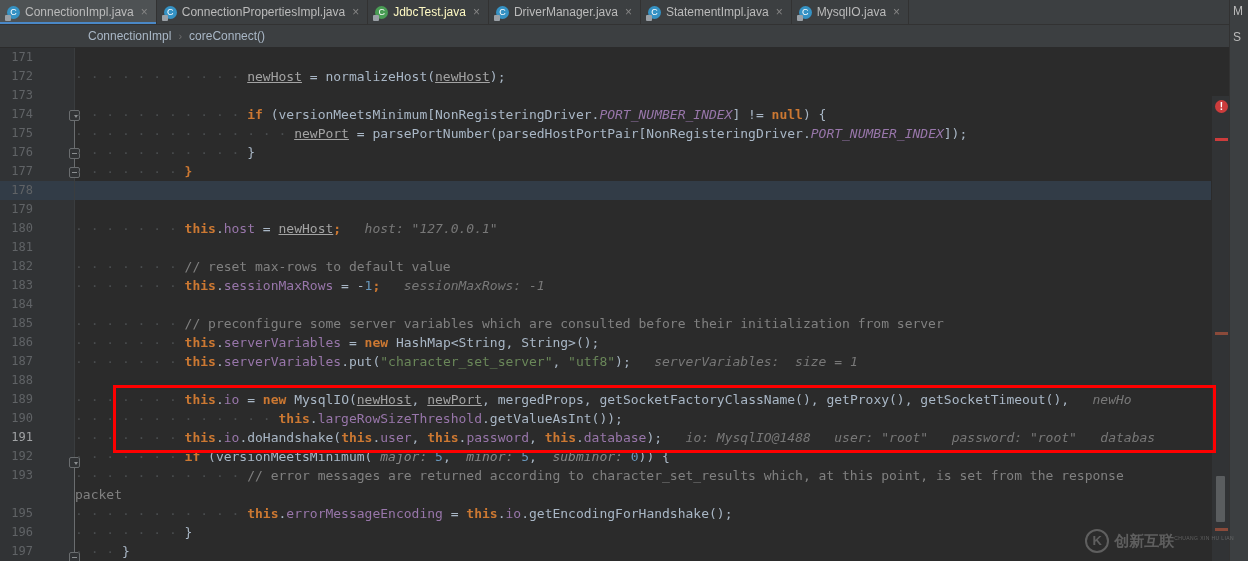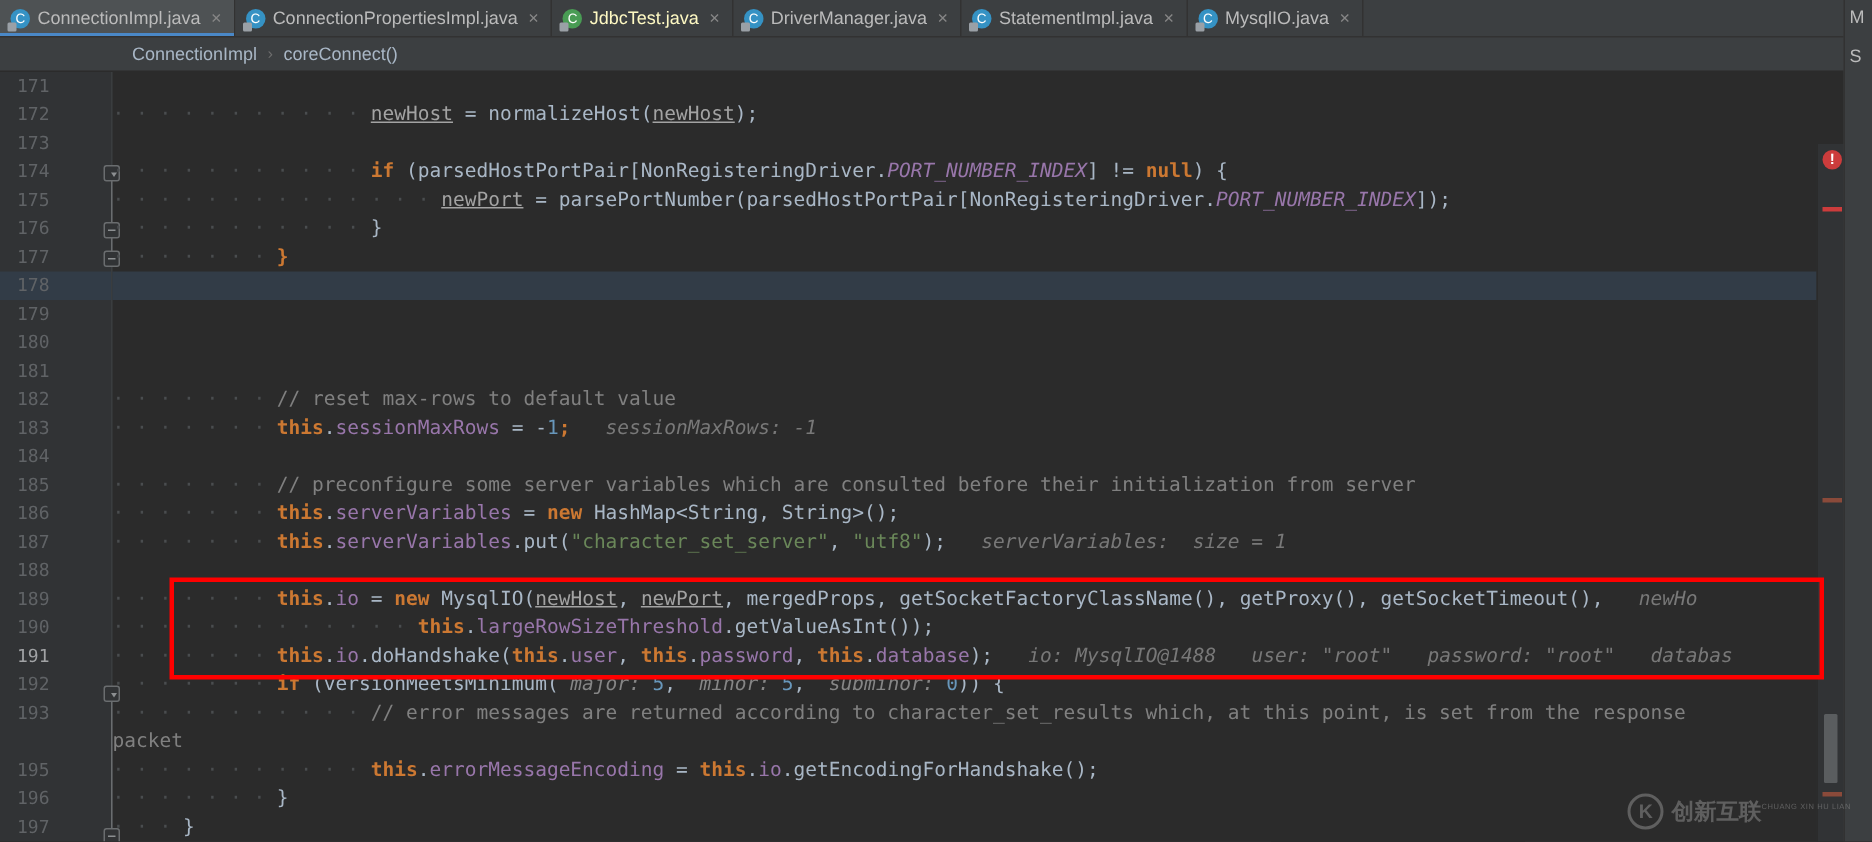--- a/index.html
+++ b/index.html
@@ -246,29 +246,30 @@
       <div class="fold" style="top:504px"></div>
 
     </div>
 
     <div class="code">
       <div class="linehl" style="top:133px"></div>
 
       
       <div class="ln" style="top:19px"><span class="dots">· · · · · · · · · · · </span><span class="lvar">newHost</span><span class="txt"> = normalizeHost(</span><span class="lvar">newHost</span><span class="txt">);</span></div>
       
-      <div class="ln" style="top:57px"><span class="dots">· · · · · · · · · · · </span><span class="kwb">if</span><span class="txt"> (parsedHostPortPair[NonRegisteringDriver.</span><span class="sfld">PORT_NUMBER_INDEX</span><span class="txt">] != </span><span class="kwb">null</span><span class="txt">) {</span></div>
+      <div class="ln" style="top:57px"><span class="dots">· · · · · · · · · · · </span><span class="kwb">if</span><span class="txt"> (versionMeetsMinimum[NonRegisteringDriver.</span><span class="sfld">PORT_NUMBER_INDEX</span><span class="txt">] != </span><span class="kwb">null</span><span class="txt">) {</span></div>
       
       <div class="ln" style="top:76px"><span class="dots">· · · · · · · · · · · · · · </span><span class="lvar">newPort</span><span class="txt"> = parsePortNumber(parsedHostPortPair[NonRegisteringDriver.</span><span class="sfld">PORT_NUMBER_INDEX</span><span class="txt">]);</span></div>
       
       <div class="ln" style="top:95px"><span class="dots">· · · · · · · · · · · </span><span class="txt">}</span></div>
       
       <div class="ln" style="top:114px"><span class="dots">· · · · · · · </span><span class="kwb">}</span></div>
       
       
+      <div class="ln" style="top:171px"><span class="dots">· · · · · · · </span><span class="kwb">this</span><span class="txt">.</span><span class="fld">host</span><span class="txt"> = </span><span class="lvar">newHost</span><span class="kwb">;</span><span class="hint">   host: "127.0.0.1"</span></div>
       
       <div class="ln" style="top:209px"><span class="dots">· · · · · · · </span><span class="cmt">// reset max-rows to default value</span></div>
       
       <div class="ln" style="top:228px"><span class="dots">· · · · · · · </span><span class="kwb">this</span><span class="txt">.</span><span class="fld">sessionMaxRows</span><span class="txt"> = -</span><span class="num">1</span><span class="kwb">;</span><span class="hint">   sessionMaxRows: -1</span></div>
       
       <div class="ln" style="top:266px"><span class="dots">· · · · · · · </span><span class="cmt">// preconfigure some server variables which are consulted before their initialization from server</span></div>
       
       <div class="ln" style="top:285px"><span class="dots">· · · · · · · </span><span class="kwb">this</span><span class="txt">.</span><span class="fld">serverVariables</span><span class="txt"> = </span><span class="kwb">new</span><span class="txt"> HashMap&lt;String, String&gt;();</span></div>
       
       <div class="ln" style="top:304px"><span class="dots">· · · · · · · </span><span class="kwb">this</span><span class="txt">.</span><span class="fld">serverVariables</span><span class="txt">.put(</span><span class="str">"character_set_server"</span><span class="txt">, </span><span class="str">"utf8"</span><span class="txt">);</span><span class="hint">   serverVariables:  size = 1</span></div>

